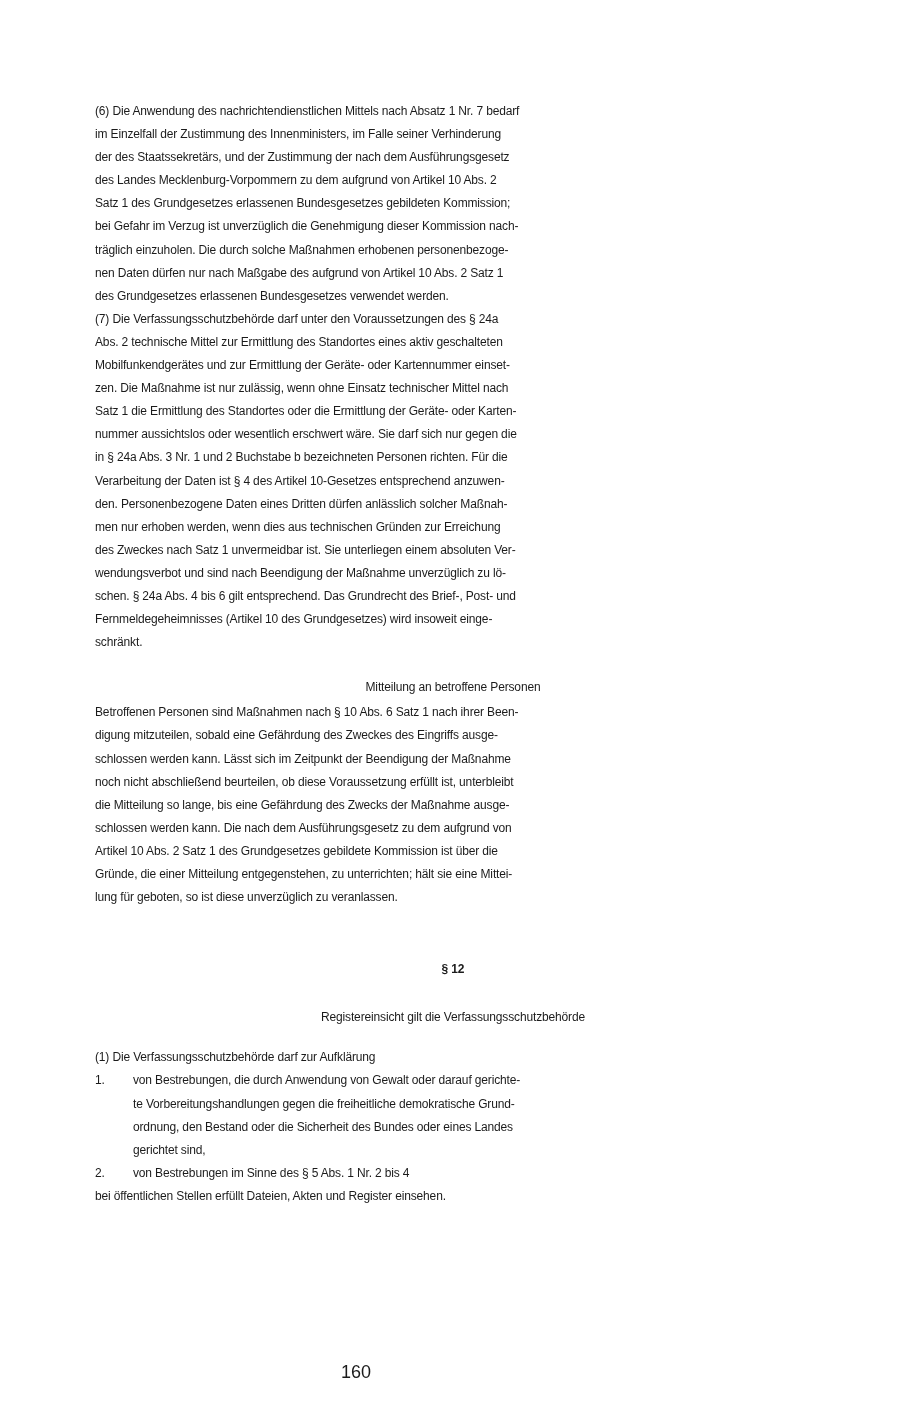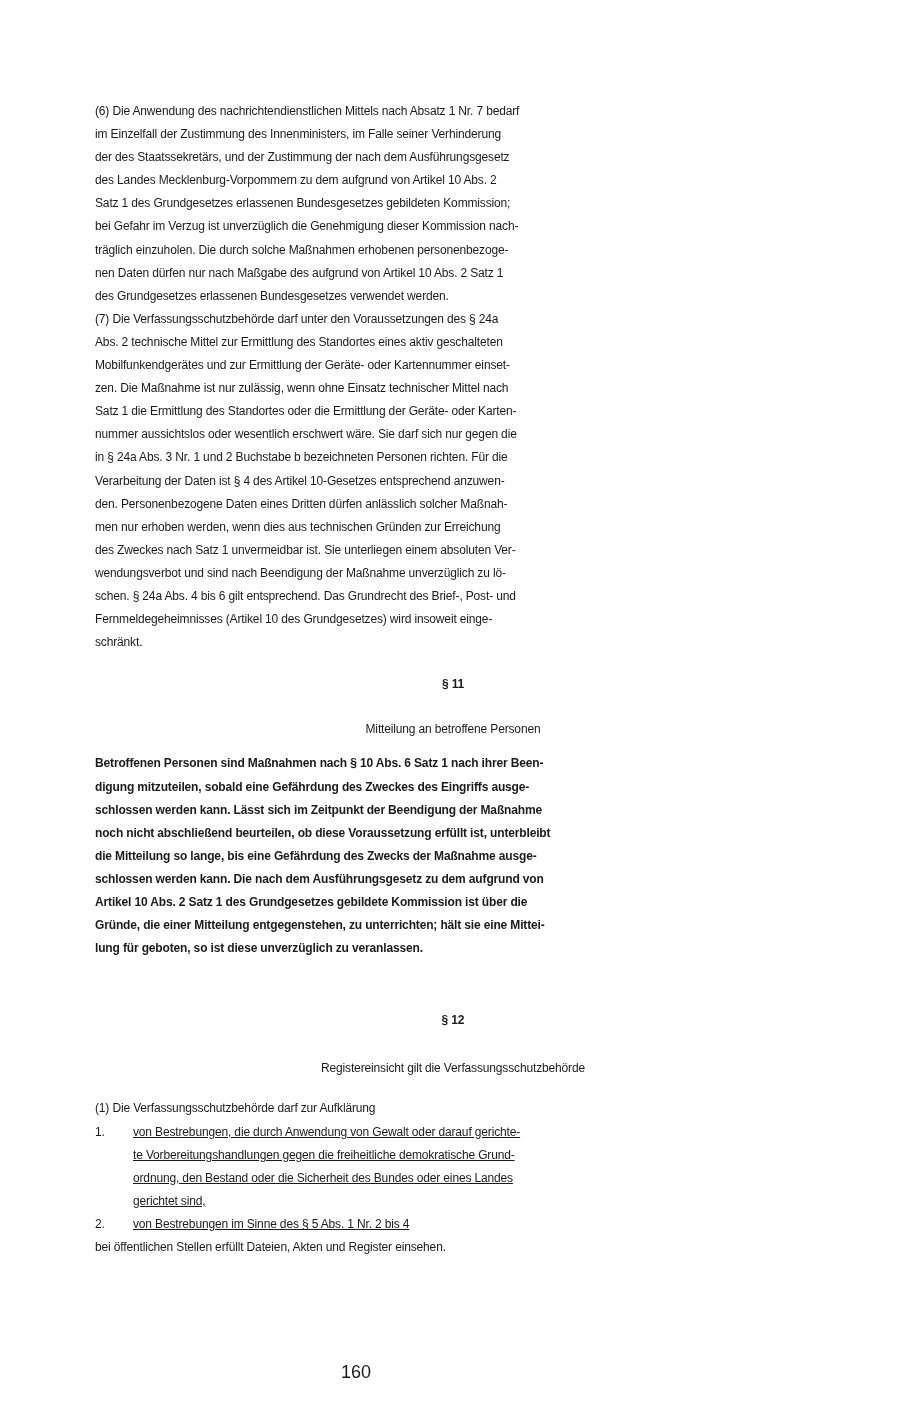--- a/index.html
+++ b/index.html
@@ -23,29 +23,29 @@
   .sec-num {
     text-align: center;
     font-weight: bold;
   }
   .sec-title {
     text-align: center;
     font-weight: normal;
   }
   .s11-num   { margin-top: 19px; }
   .s11-title { margin-top: 22px; }
-  .s11-body  { margin-top: 11px; font-weight: bold; }
+  .s11-body  { margin-top: 2px; }
   .s12-num   { margin-top: 49px; }
   .s12-title { margin-top: 25px; }
   .s12-intro { margin-top: 17px; }
   .law-list-item { position: relative; padding-left: 38px; }
   .law-list-item .marker {
     position: absolute; left: 0; top: 0;
   }
-  .law-list-item .item-lines { white-space: pre-line; text-decoration: underline; }
+  .law-list-item .item-lines { white-space: pre-line; }
   .page-number {
     position: absolute;
     left: 0; top: 1362px;
     width: 712px;
     text-align: center;
     font-size: 18px;
     color: #1b1b1b;
   }
 </style>
 </head>
@@ -72,21 +72,20 @@
 in § 24a Abs. 3 Nr. 1 und 2 Buchstabe b bezeichneten Personen richten. Für die
 Verarbeitung der Daten ist § 4 des Artikel 10-Gesetzes entsprechend anzuwen-
 den. Personenbezogene Daten eines Dritten dürfen anlässlich solcher Maßnah-
 men nur erhoben werden, wenn dies aus technischen Gründen zur Erreichung
 des Zweckes nach Satz 1 unvermeidbar ist. Sie unterliegen einem absoluten Ver-
 wendungsverbot und sind nach Beendigung der Maßnahme unverzüglich zu lö-
 schen. § 24a Abs. 4 bis 6 gilt entsprechend. Das Grundrecht des Brief-, Post- und
 Fernmeldegeheimnisses (Artikel 10 des Grundgesetzes) wird insoweit einge-
 schränkt.</div>
 
-  <div class="sec-num s11-num">§ 11</div>
   <div class="sec-title s11-title">Mitteilung an betroffene Personen</div>
   <div class="para s11-body">Betroffenen Personen sind Maßnahmen nach § 10 Abs. 6 Satz 1 nach ihrer Been-
 digung mitzuteilen, sobald eine Gefährdung des Zweckes des Eingriffs ausge-
 schlossen werden kann. Lässt sich im Zeitpunkt der Beendigung der Maßnahme
 noch nicht abschließend beurteilen, ob diese Voraussetzung erfüllt ist, unterbleibt
 die Mitteilung so lange, bis eine Gefährdung des Zwecks der Maßnahme ausge-
 schlossen werden kann. Die nach dem Ausführungsgesetz zu dem aufgrund von
 Artikel 10 Abs. 2 Satz 1 des Grundgesetzes gebildete Kommission ist über die
 Gründe, die einer Mitteilung entgegenstehen, zu unterrichten; hält sie eine Mittei-
 lung für geboten, so ist diese unverzüglich zu veranlassen.</div>

